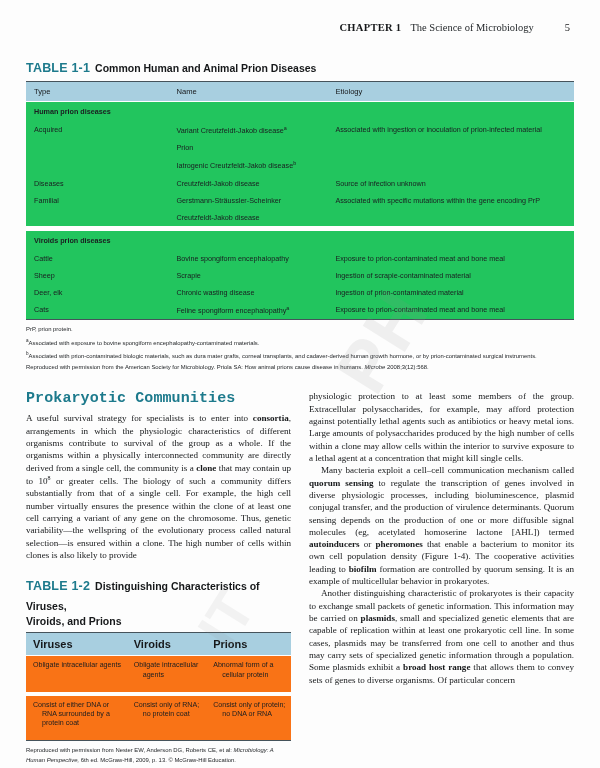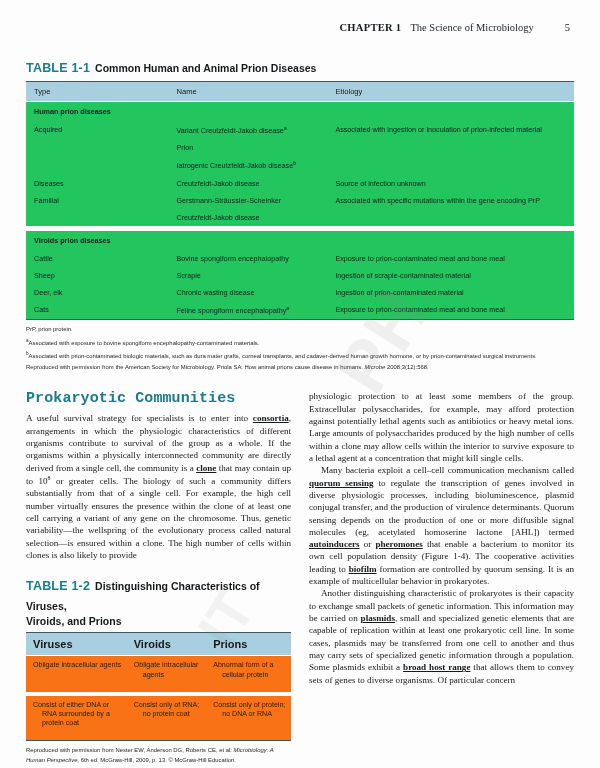--- a/index.html
+++ b/index.html
@@ -172,21 +172,21 @@
   p.body {
     margin: 0;
     font-family: "Liberation Serif", serif;
     font-size: 9.1px;
     line-height: 1.355;
     text-align: justify;
     color: #16181a;
     hyphens: auto;
   }
   p.body + p.body { text-indent: 12px; }
-  p.body b { font-weight: 700; text-decoration: underline; }
+  p.body b { font-weight: 700; }
   p.body sup { font-size: 6px; vertical-align: super; }
 
   
   .t2caption { margin-top: 14px; }
   .t2caption .ttitle2 {
     font-weight: 700;
     font-size: 10.5px;
     color: #16181a;
     font-family: "Liberation Sans", sans-serif;
   }

